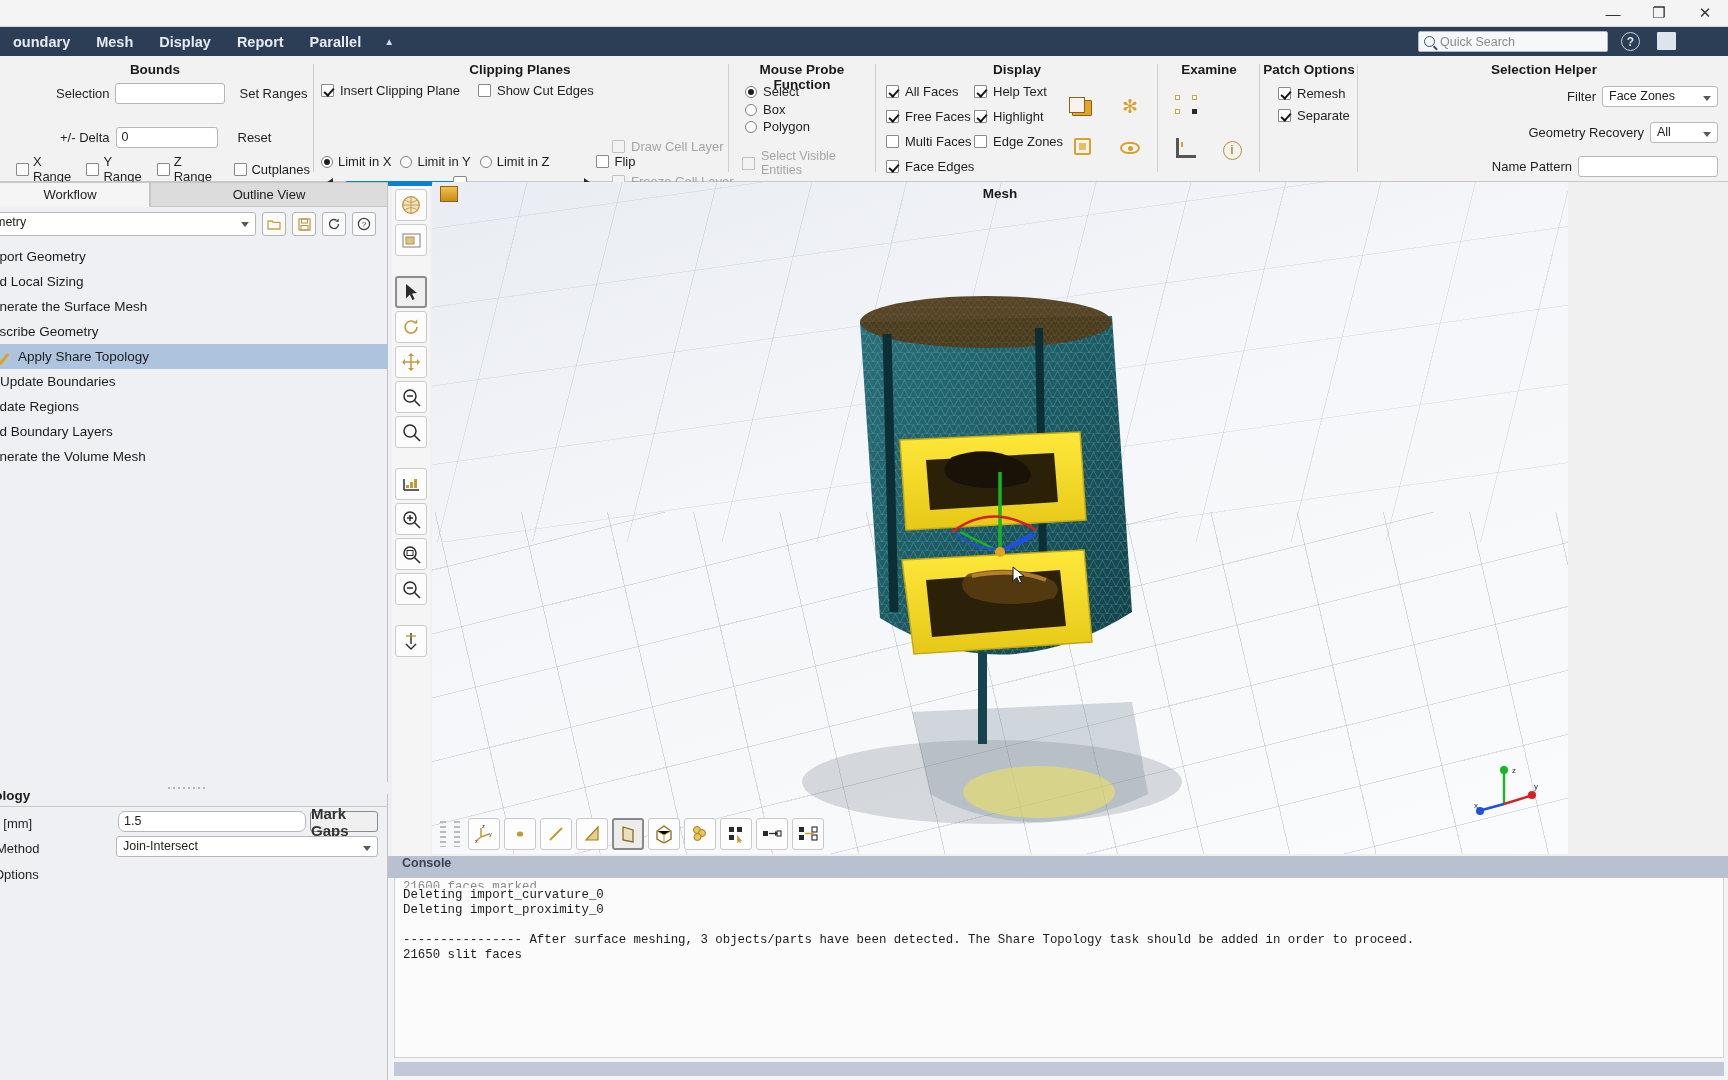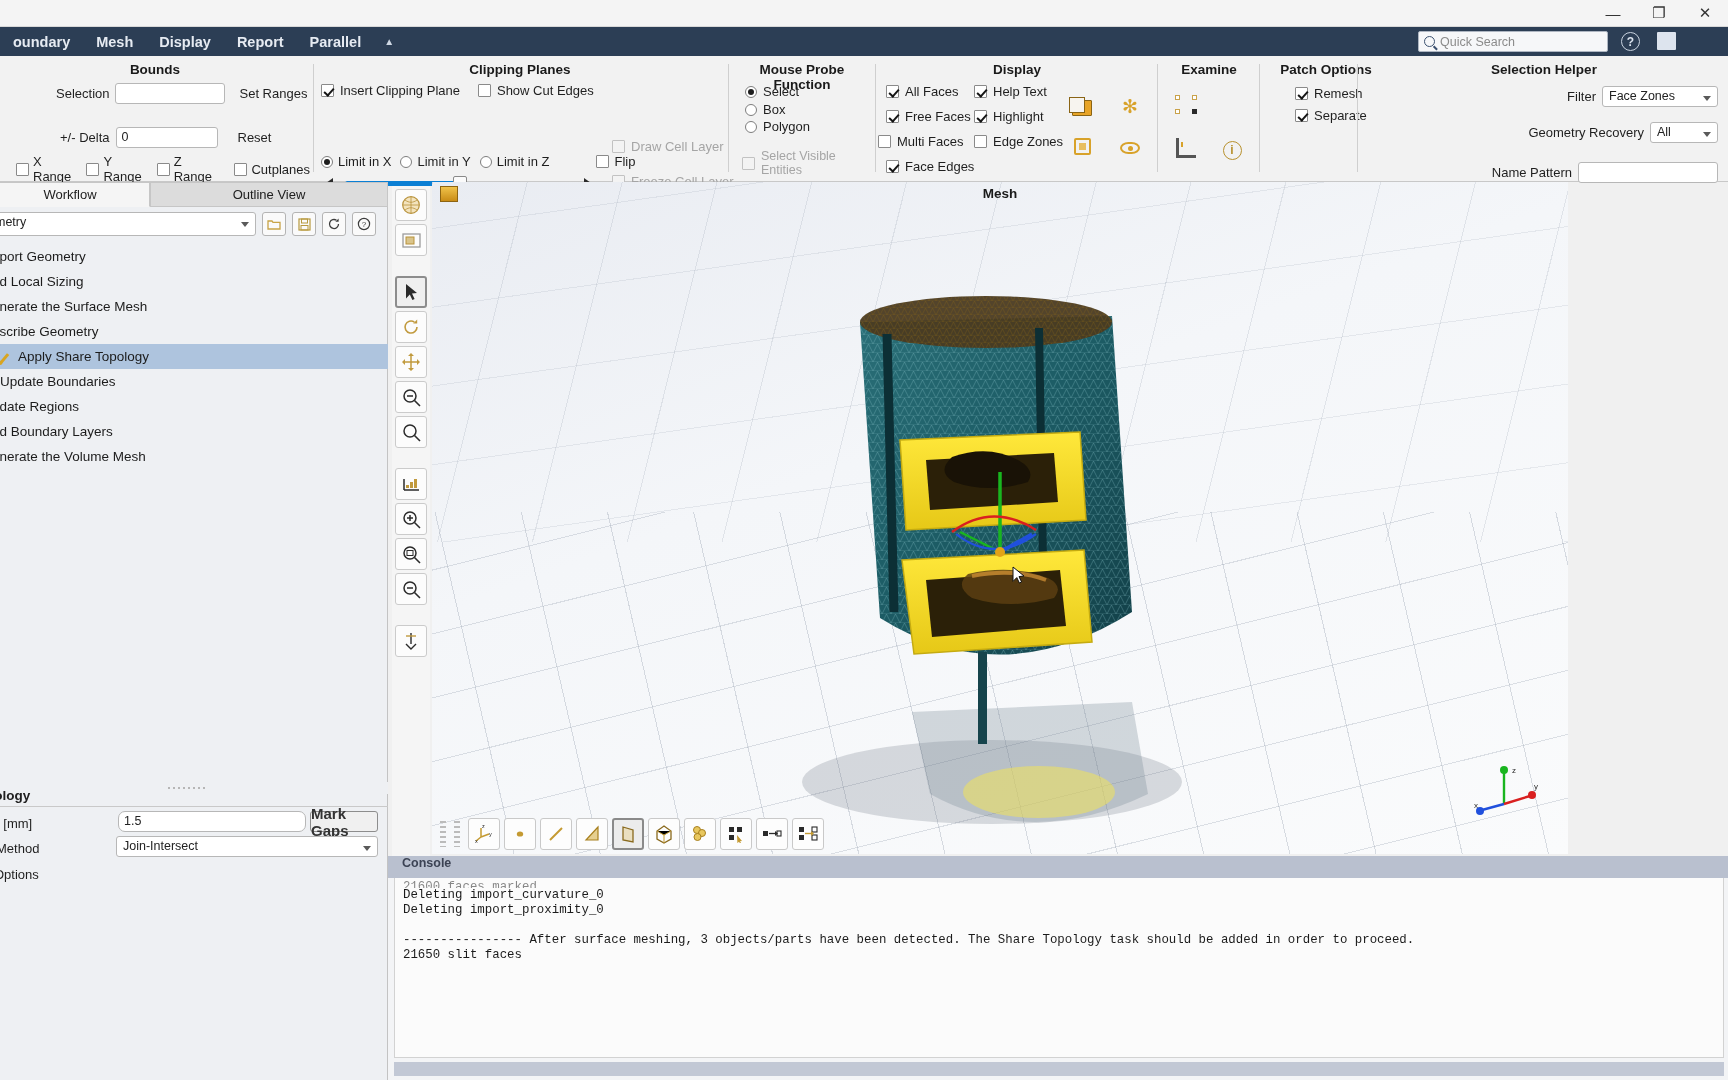--- a/index.html
+++ b/index.html
@@ -328,21 +328,21 @@
   <div class="rgroup" style="left:878px;width:278px;">
     <div class="gtitle">Display</div>
     <div class="row" style="position:absolute;left:8px;top:28px;">
       <span class="cbox checked"></span>
       <span class="lbl">All Faces</span>
     </div>
     <div class="row" style="position:absolute;left:8px;top:53px;">
       <span class="cbox checked"></span>
       <span class="lbl">Free Faces</span>
     </div>
-    <div class="row" style="position:absolute;left:0;top:78px;">
+    <div class="row" style="position:absolute;left:8px;top:78px;">
       <span class="cbox"></span>
       <span class="lbl">Multi Faces</span>
     </div>
     <div class="row" style="position:absolute;left:8px;top:103px;">
       <span class="cbox checked"></span>
       <span class="lbl">Face Edges</span>
     </div>
     <div class="row" style="position:absolute;left:96px;top:28px;">
       <span class="cbox checked"></span>
       <span class="lbl">Help Text</span>
@@ -382,21 +382,21 @@
     </div>
     <div class="icobtn" style="position:absolute;left:12px;top:78px;">
       <span class="ico-ruler"></span>
     </div>
     <div class="icobtn" style="position:absolute;left:58px;top:80px;">
       <span class="ico-info">i</span>
     </div>
   </div>
   <div class="rsep" style="left:1259px;"></div>
 
-  <div class="rgroup" style="left:1262px;width:94px;margin-left:17px;">
+  <div class="rgroup" style="left:1262px;width:94px;">
     <div class="gtitle">Patch Options</div>
     <div class="row" style="position:absolute;left:16px;top:30px;">
       <span class="cbox checked"></span>
       <span class="lbl">Remesh</span>
     </div>
     <div class="row" style="position:absolute;left:16px;top:52px;">
       <span class="cbox checked"></span>
       <span class="lbl">Separate</span>
     </div>
   </div>
@@ -405,21 +405,21 @@
   <div class="rgroup" style="left:1360px;width:368px;">
     <div class="gtitle">Selection Helper</div>
     <div class="row" style="position:absolute;right:10px;top:30px;">
       <span class="lbl">Filter</span>
       <span class="dropdown" style="width:116px;">Face Zones</span>
     </div>
     <div class="row" style="position:absolute;right:10px;top:66px;">
       <span class="lbl">Geometry Recovery</span>
       <span class="dropdown" style="width:68px;">All</span>
     </div>
-    <div class="row" style="position:absolute;right:10px;top:106px;">
+    <div class="row" style="position:absolute;right:10px;top:100px;">
       <span class="lbl">Name Pattern</span>
       <span class="tfield" style="width:140px;"></span>
     </div>
   </div>
 </div>
 
 <div id="leftpanel">
   <div class="ptab" id="tab-workflow">
     <span>Workflow</span>
   </div>

